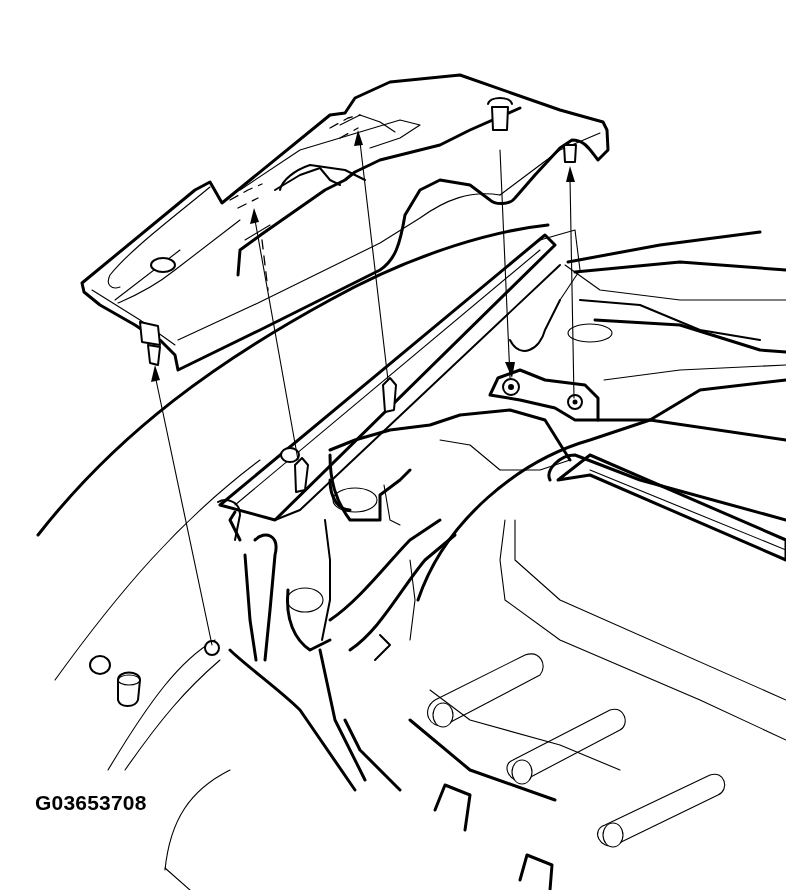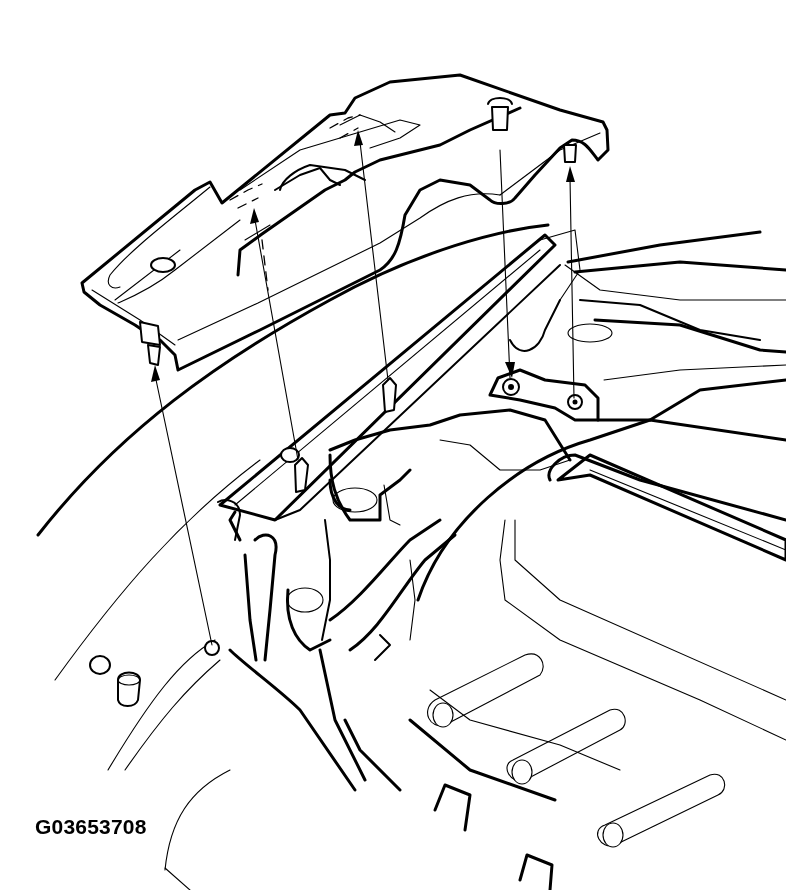--- a/index.html
+++ b/index.html
@@ -9,21 +9,21 @@
     .ln { fill: none; stroke: #000; stroke-linecap: round; stroke-linejoin: round; }
     .thk { stroke-width: 3; }
     .med { stroke-width: 2; }
     .thn { stroke-width: 1.1; }
     .dash { stroke-dasharray: 9 7; stroke-width: 1.3; }
     .wf { fill: #fff; }
     .bf { fill: #000; }
     .fig-id {
       position: absolute; left: 35px; top: 791px;
       font-family: "Liberation Sans", sans-serif; font-weight: bold;
-      font-size: 21px; color: #000; letter-spacing: 0.2px; margin-top: 24px;
+      font-size: 21px; color: #000; letter-spacing: 0.2px;
     }
   </style>
 </head>
 <body>
 
 <div class="figure">
   <svg width="786" height="890" viewBox="0 0 786 890" xmlns="http://www.w3.org/2000/svg">
 
     <path class="ln thk" d="M38 535 C120 430, 220 360, 330 300 C420 250, 500 230, 548 225"></path>
     <path class="ln thn" d="M55 680 C120 590, 180 520, 260 460"></path>

